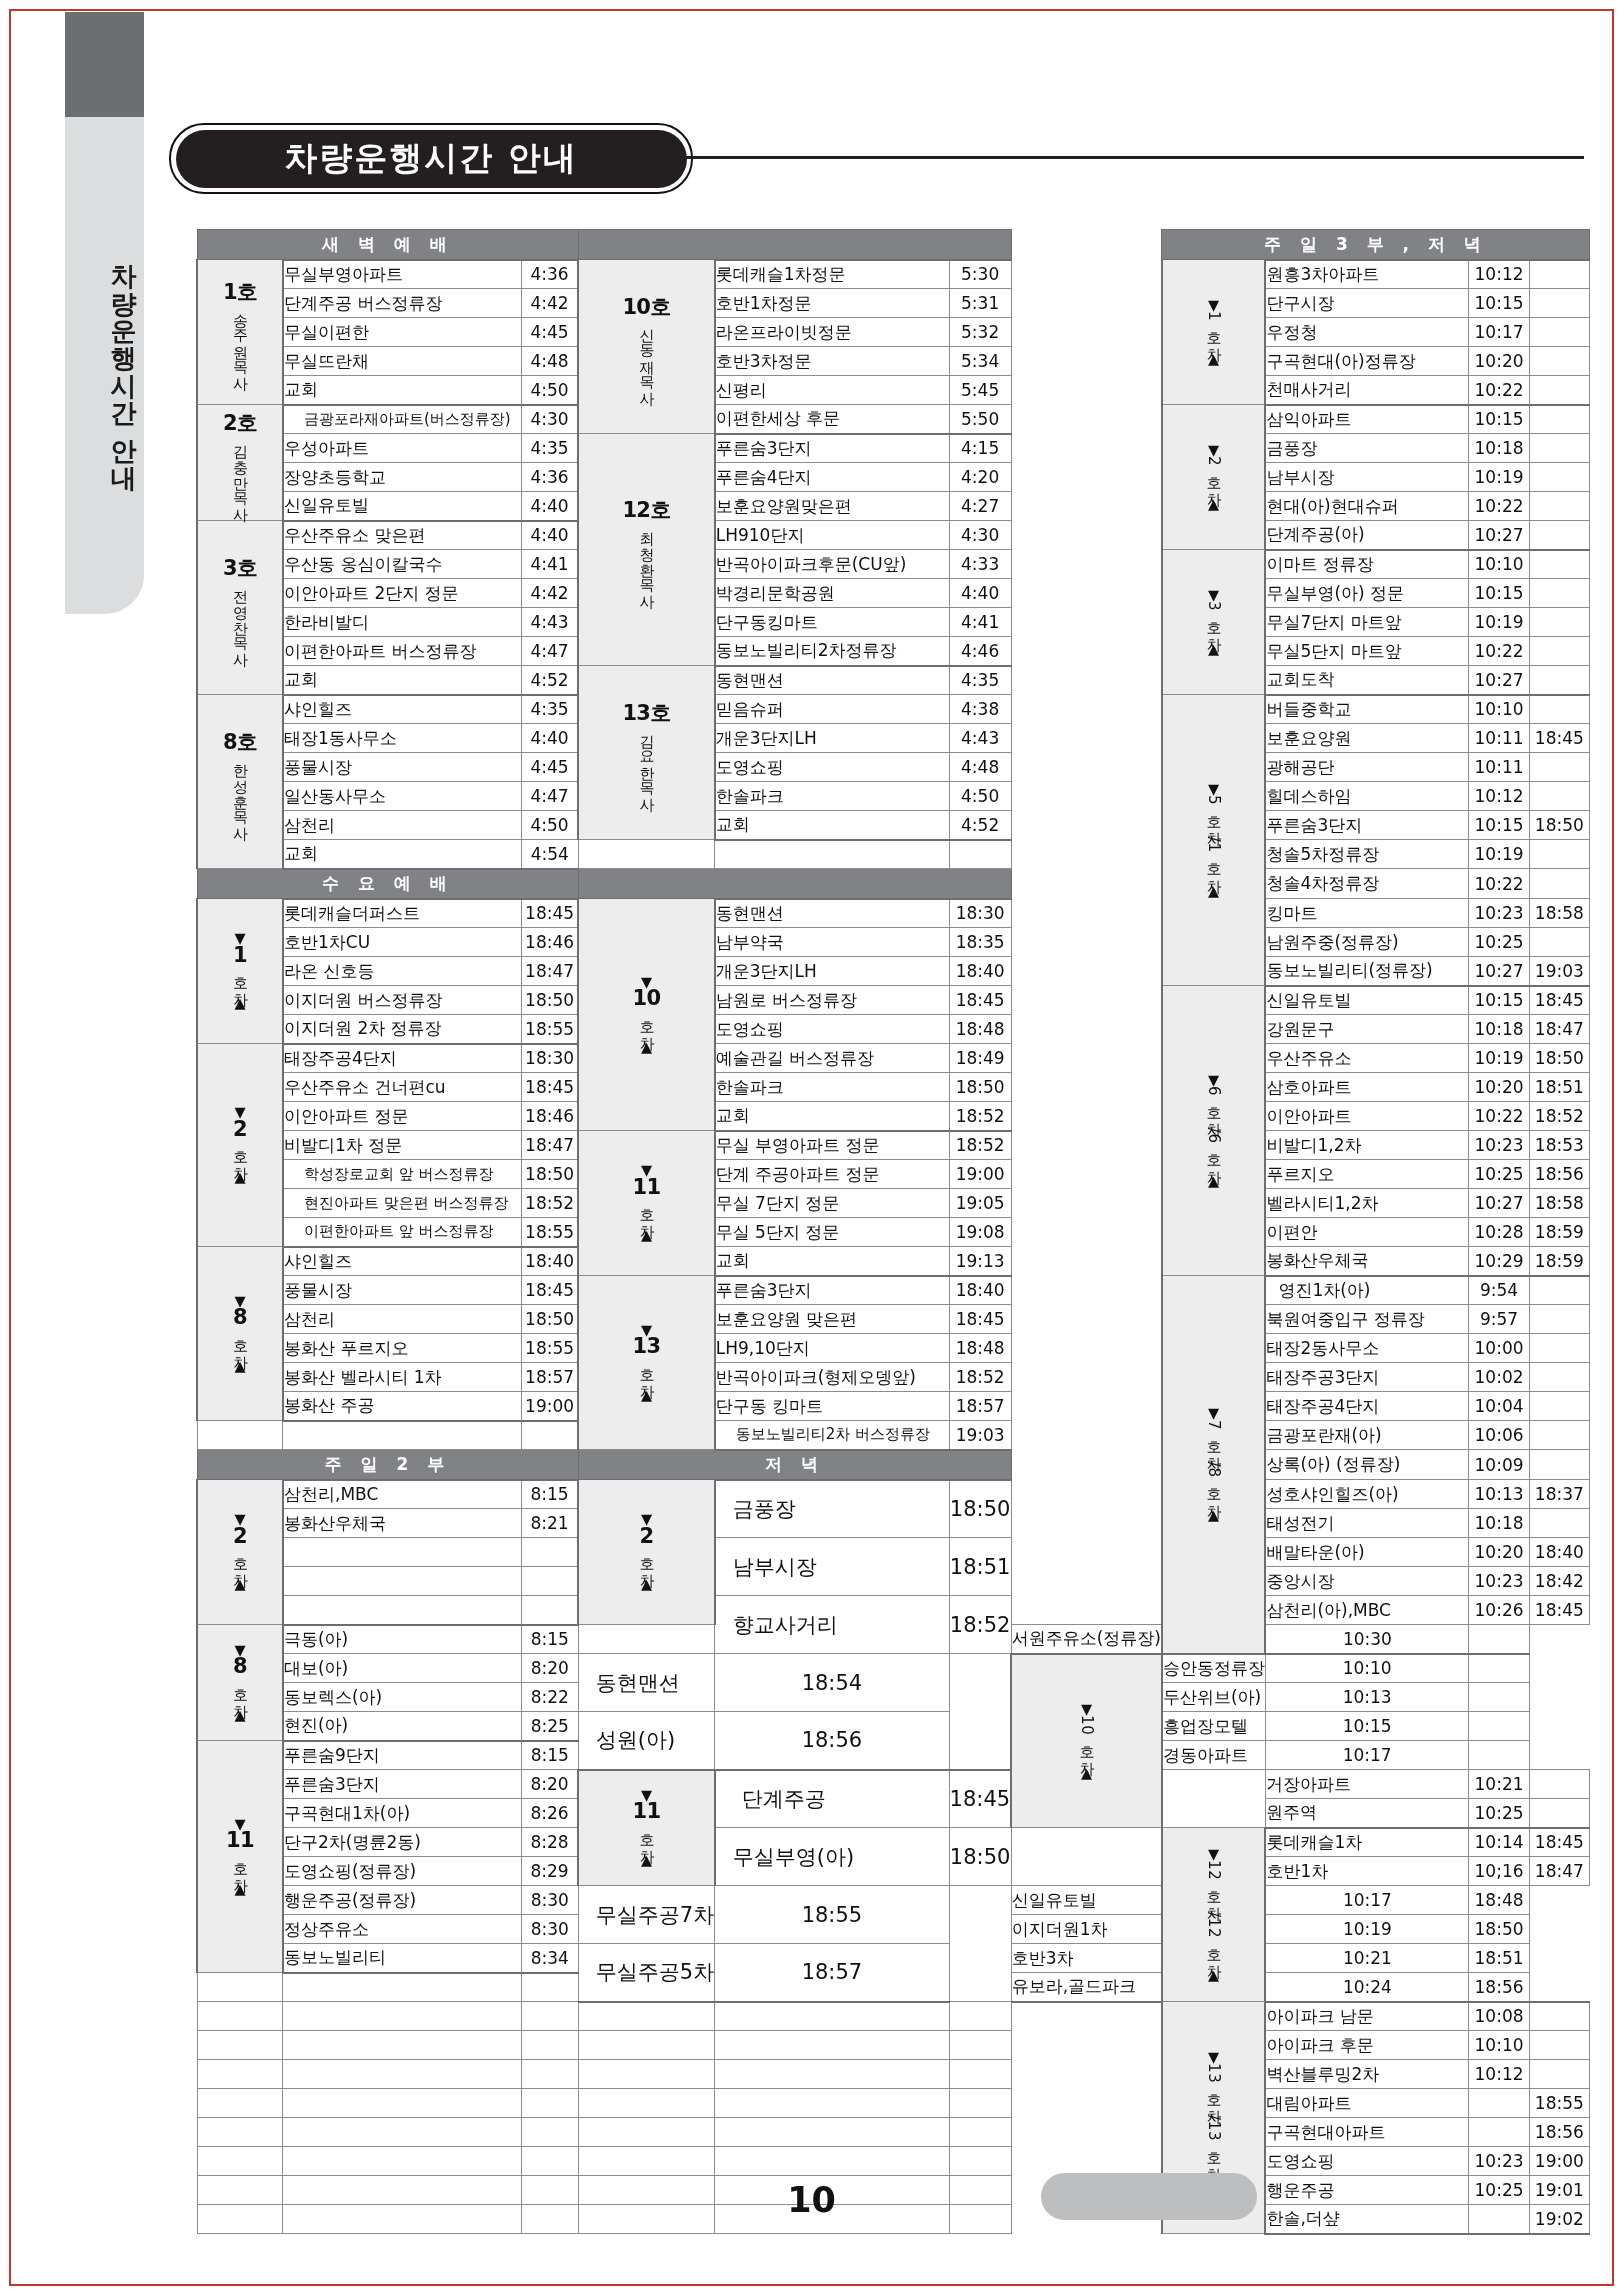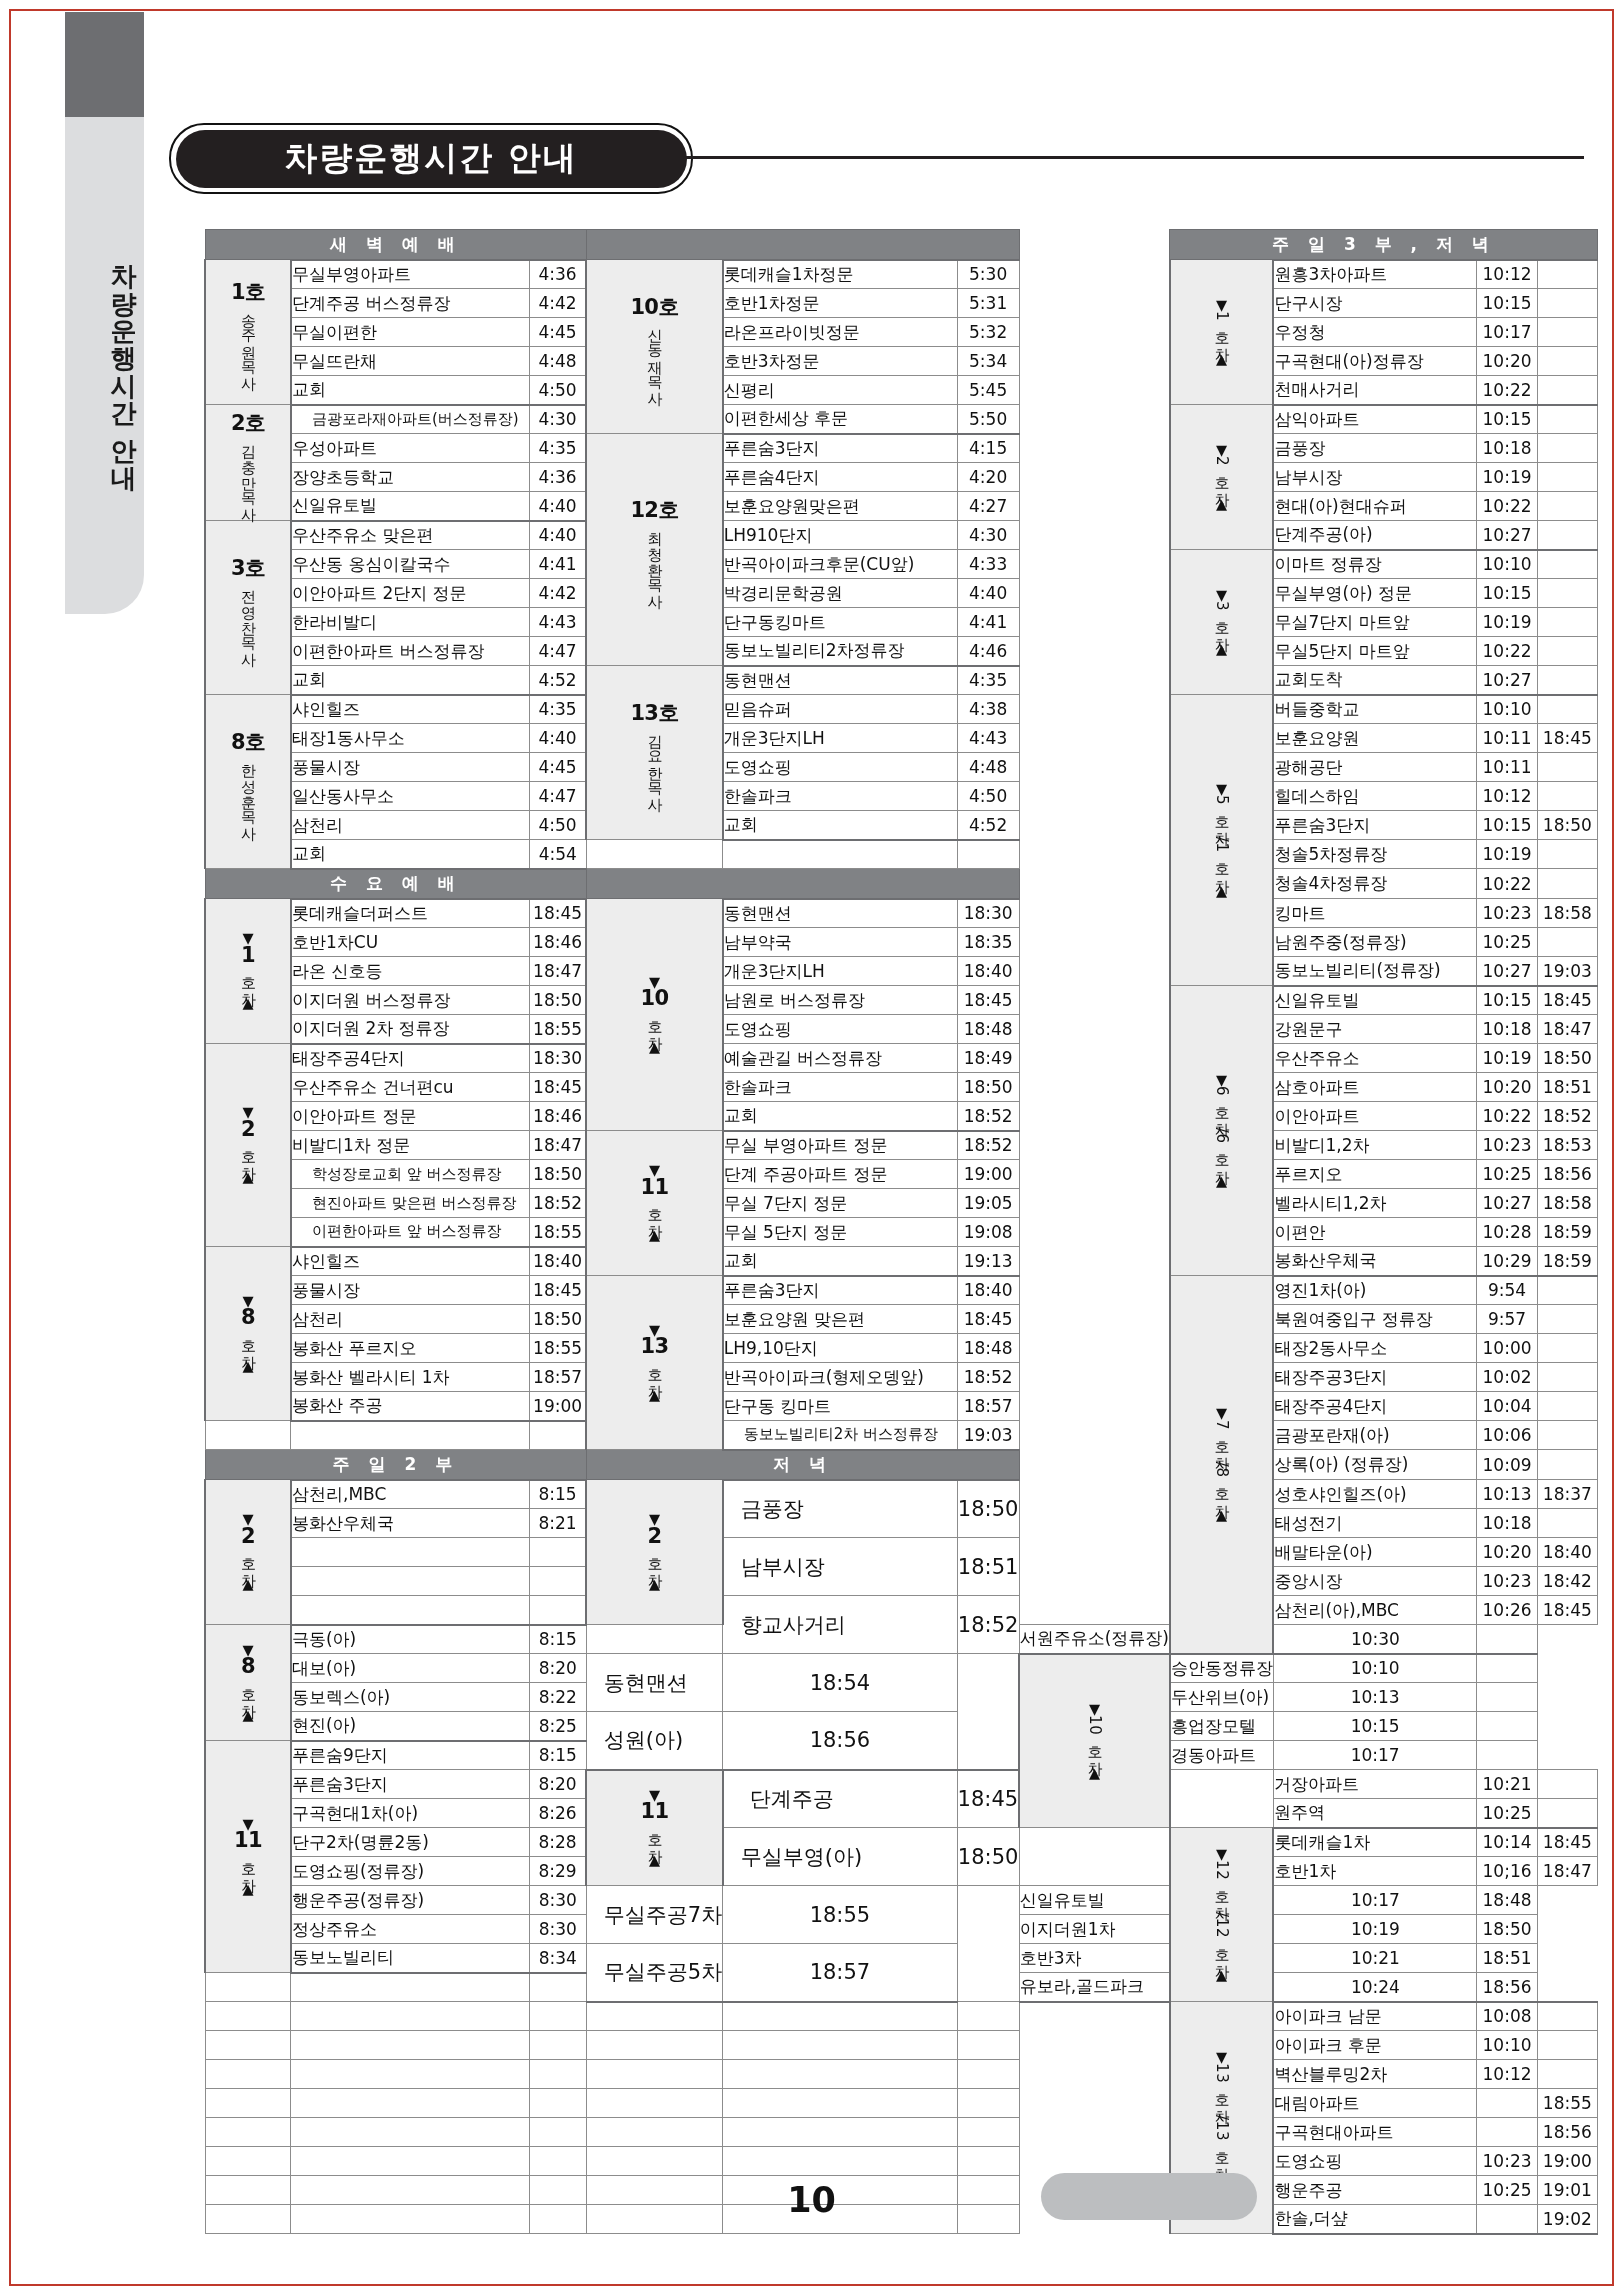--- a/index.html
+++ b/index.html
@@ -54,21 +54,21 @@
   }
   #title-pill span{
     color:#fff;font-size:33px;font-weight:bold;letter-spacing:2px;
   }
   #title-rule{
     position:absolute;left:668px;top:156px;width:916px;height:2.6px;
     background:#231f20;
   }
   
   #sheet{
-    position:absolute;left:204px;top:229px;
+    position:absolute;left:196px;top:229px;
     width:1394px;
   }
   table.sch{
     border-collapse:collapse;
     table-layout:fixed;
   }
   table.sch td,table.sch th{
     border:1.3px solid #8c8c8c;
     padding:0;
     font-size:17px;
@@ -619,21 +619,21 @@
             <span class="arw">▲</span>
           </td>
           <td class="stop" style="border-top: 2.6px solid rgb(109, 110, 113);">푸른숨3단지</td>
           <td class="tm" style="border-top: 2.6px solid rgb(109, 110, 113);">18:40</td>
           <td class="spacer-col"></td>
           <td class="rt" rowspan="13">
             <span class="arw">▼</span>
             <span class="vert">7호차/8호차</span>
             <span class="arw">▲</span>
           </td>
-          <td class="stop" style="border-top: 2.6px solid rgb(109, 110, 113);">영진1차(아)</td>
+          <td class="stop" style="border-top: 2.6px solid rgb(109, 110, 113); padding-left: 12px;">영진1차(아)</td>
           <td class="tm" style="border-top: 2.6px solid rgb(109, 110, 113);">9:54</td>
           <td class="tm" style="border-top: 2.6px solid rgb(109, 110, 113);"></td>
         </tr>
         <tr>
           <td class="stop">삼천리</td>
           <td class="tm">18:50</td>
           <td class="stop">보훈요양원 맞은편</td>
           <td class="tm">18:45</td>
           <td class="spacer-col"></td>
           <td class="stop">북원여중입구 정류장</td>

